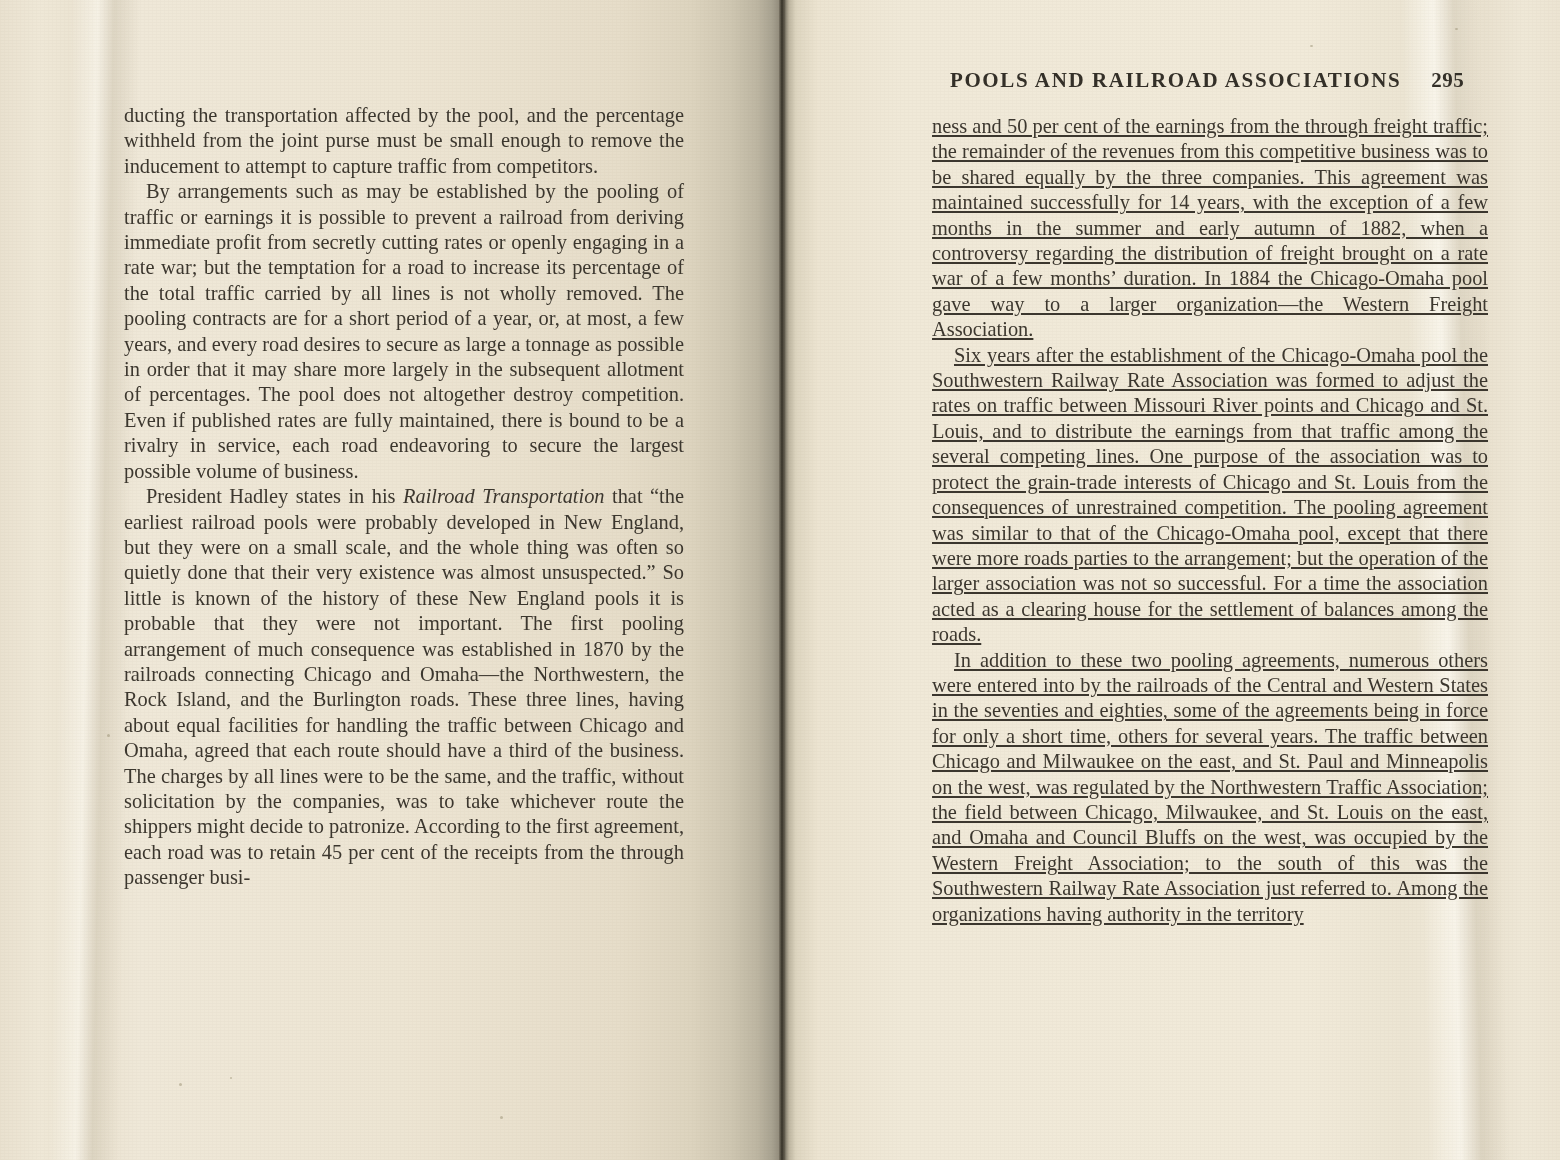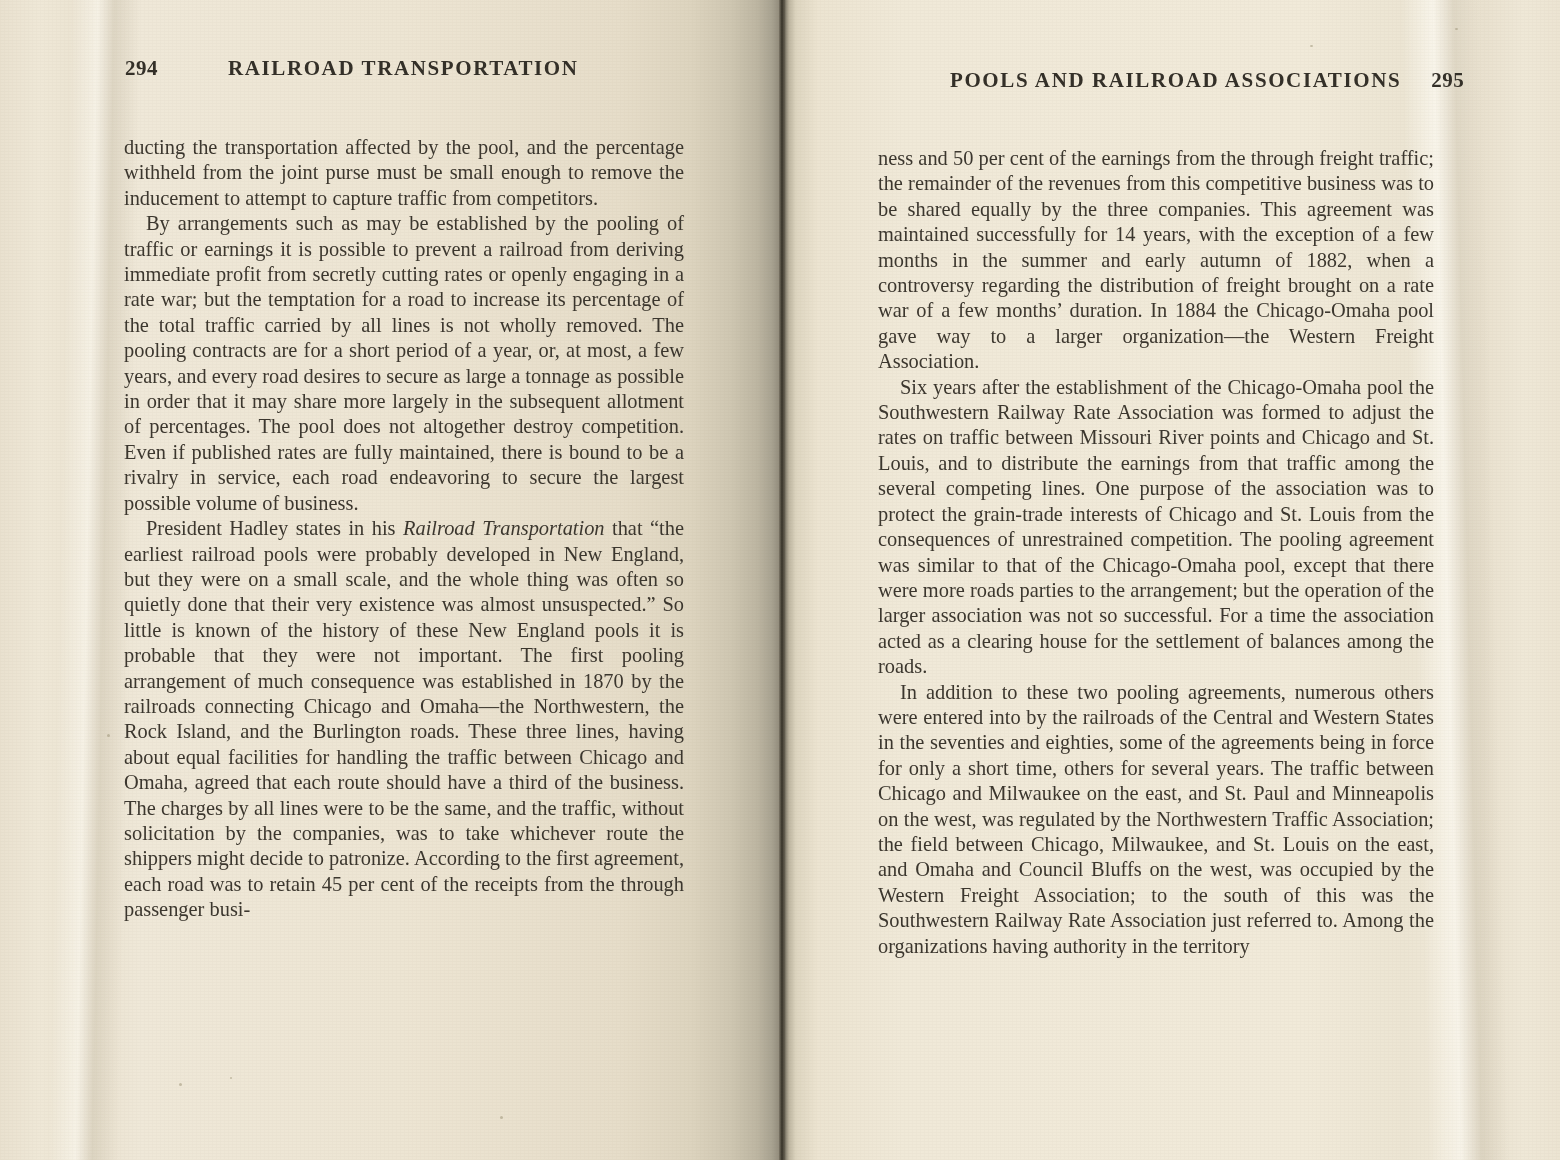--- a/index.html
+++ b/index.html
@@ -142,21 +142,20 @@
   .folio {
     font-weight: bold;
     letter-spacing: 0.5px;
   }
 
   .body {
     font-size: 20.4px;
     line-height: 25.4px;
     text-align: justify;
     color: #3b362e;
-    margin-top: 32px;
   }
 
   .body p {
     margin: 0;
     text-indent: 22px;
   }
   .body p.noindent {
     text-indent: 0;
   }
 
@@ -170,23 +169,24 @@
   #left-body {
     left: 124px;
     top: 103px;
     width: 560px;
   }
 
   
   #right-head { left: 950px; top: 68px; }
   #right-head .folio { margin-left: 30px; text-align: center; }
   #right-body {
-    left: 878px;
+    left: 932px;
     top: 114px;
     width: 556px;
+    text-decoration: underline;
   }
 </style>
 </head>
 <body>
 
 <div class="scan">
 
   <div class="page page-left"></div>
   <div class="page page-right"></div>
 
@@ -194,23 +194,20 @@
   <div class="crease crease-right"></div>
   <div class="seam"></div>
 
   <div class="speck" style="left:179px;top:1083px;width:3px;height:3px;"></div>
   <div class="speck" style="left:230px;top:1077px;width:2px;height:2px;"></div>
   <div class="speck" style="left:500px;top:1116px;width:3px;height:3px;"></div>
   <div class="speck" style="left:1310px;top:45px;width:3px;height:2px;"></div>
   <div class="speck" style="left:1455px;top:28px;width:3px;height:2px;"></div>
   <div class="speck" style="left:107px;top:734px;width:3px;height:3px;"></div>
 
-  <div class="running-head" id="left-head">
-    <span class="folio">294</span><span>RAILROAD TRANSPORTATION</span>
-  </div>
 
   <div class="textblock body" id="left-body">
     <p class="noindent">ducting the transportation affected by the pool, and the percentage withheld from the joint purse must be small enough to remove the inducement to attempt to capture traffic from competitors.</p>
     <p>By arrangements such as may be established by the pooling of traffic or earnings it is possible to prevent a railroad from deriving immediate profit from secretly cutting rates or openly engaging in a rate war; but the temptation for a road to increase its percentage of the total traffic carried by all lines is not wholly removed. The pooling contracts are for a short period of a year, or, at most, a few years, and every road desires to secure as large a tonnage as possible in order that it may share more largely in the subsequent allotment of percentages. The pool does not altogether destroy competition. Even if published rates are fully maintained, there is bound to be a rivalry in service, each road endeavoring to secure the largest possible volume of business.</p>
     <p><span>President Hadley states in his </span><i>Railroad Transportation</i><span> that “the earliest railroad pools were probably developed in New England, but they were on a small scale, and the whole thing was often so quietly done that their very existence was almost unsuspected.” So little is known of the history of these New England pools it is probable that they were not important. The first pooling arrangement of much consequence was established in 1870 by the railroads connecting Chicago and Omaha—the Northwestern, the Rock Island, and the Burlington roads. These three lines, having about equal facilities for handling the traffic between Chicago and Omaha, agreed that each route should have a third of the business. The charges by all lines were to be the same, and the traffic, without solicitation by the companies, was to take whichever route the shippers might decide to patronize. According to the first agreement, each road was to retain 45 per cent of the receipts from the through passenger busi-</span></p>
   </div>
 
   <div class="running-head" id="right-head">
     <span>POOLS AND RAILROAD ASSOCIATIONS</span><span class="folio">295</span>
   </div>

